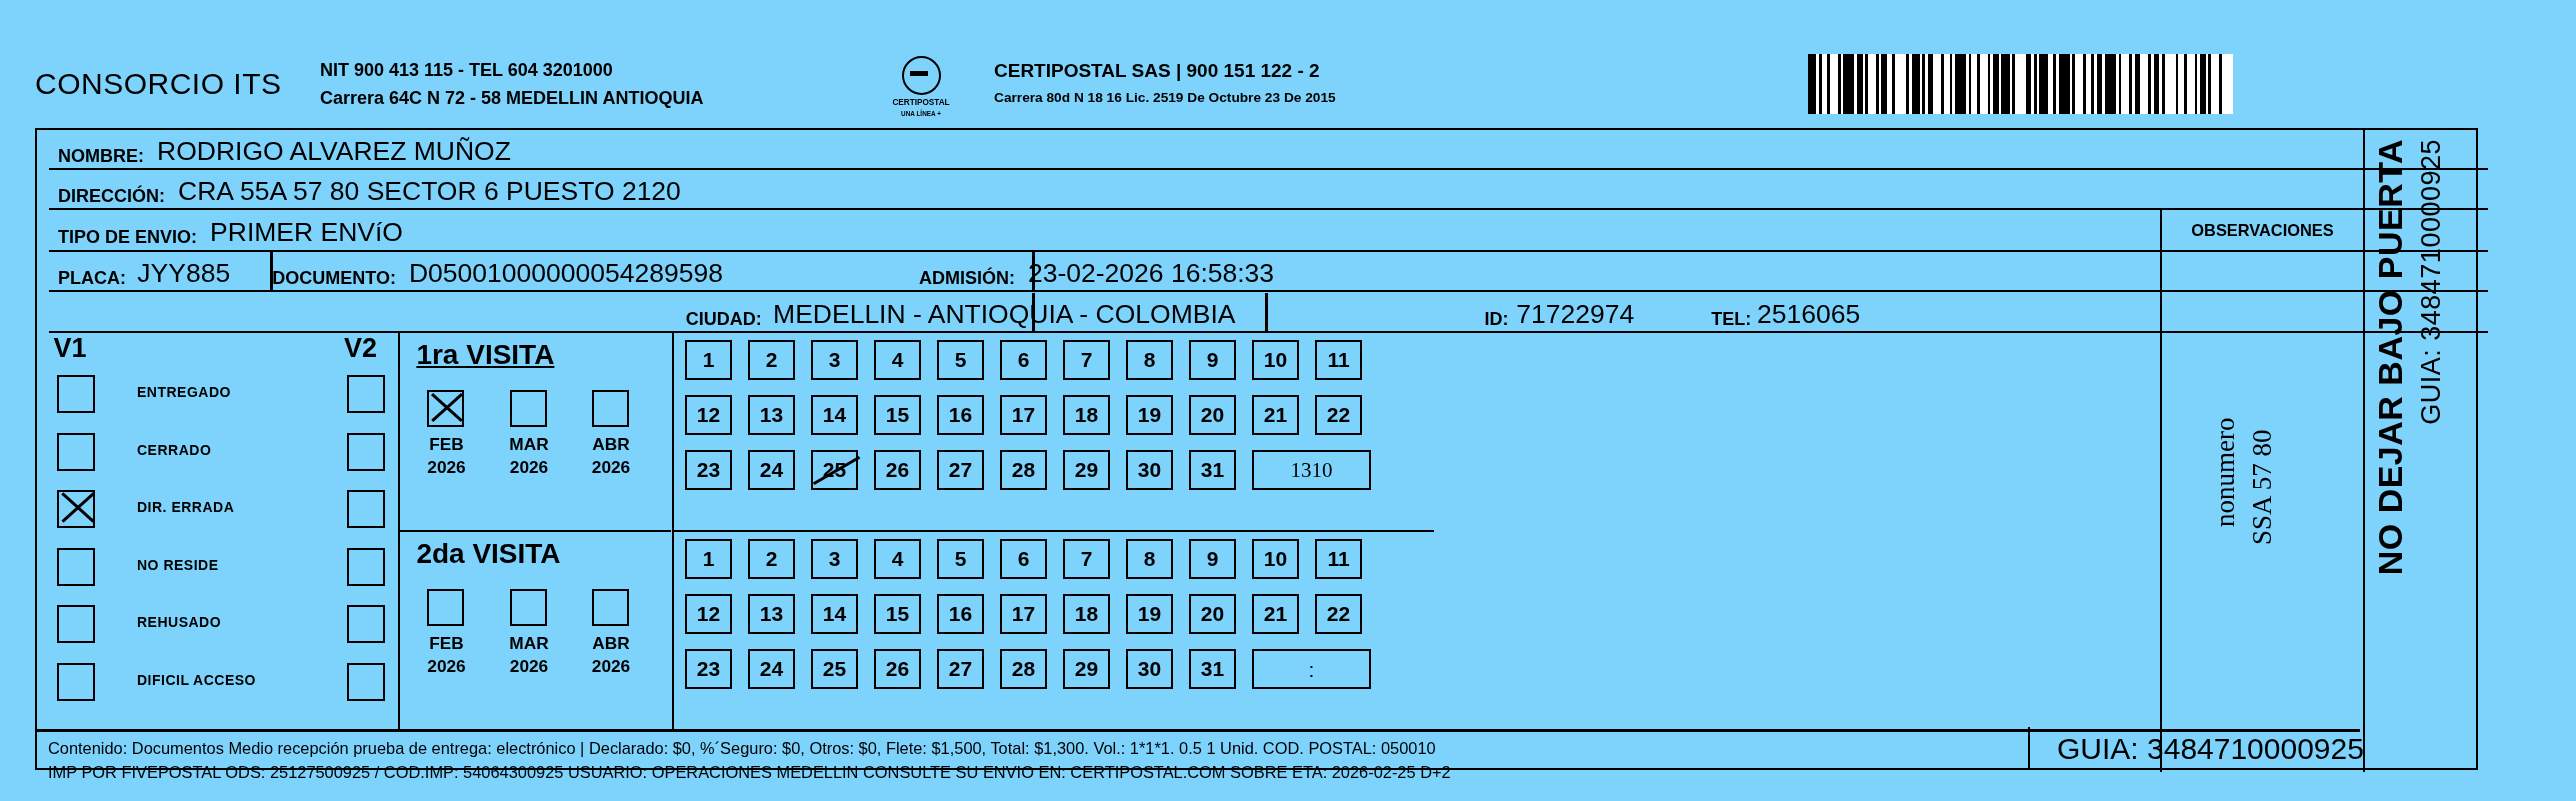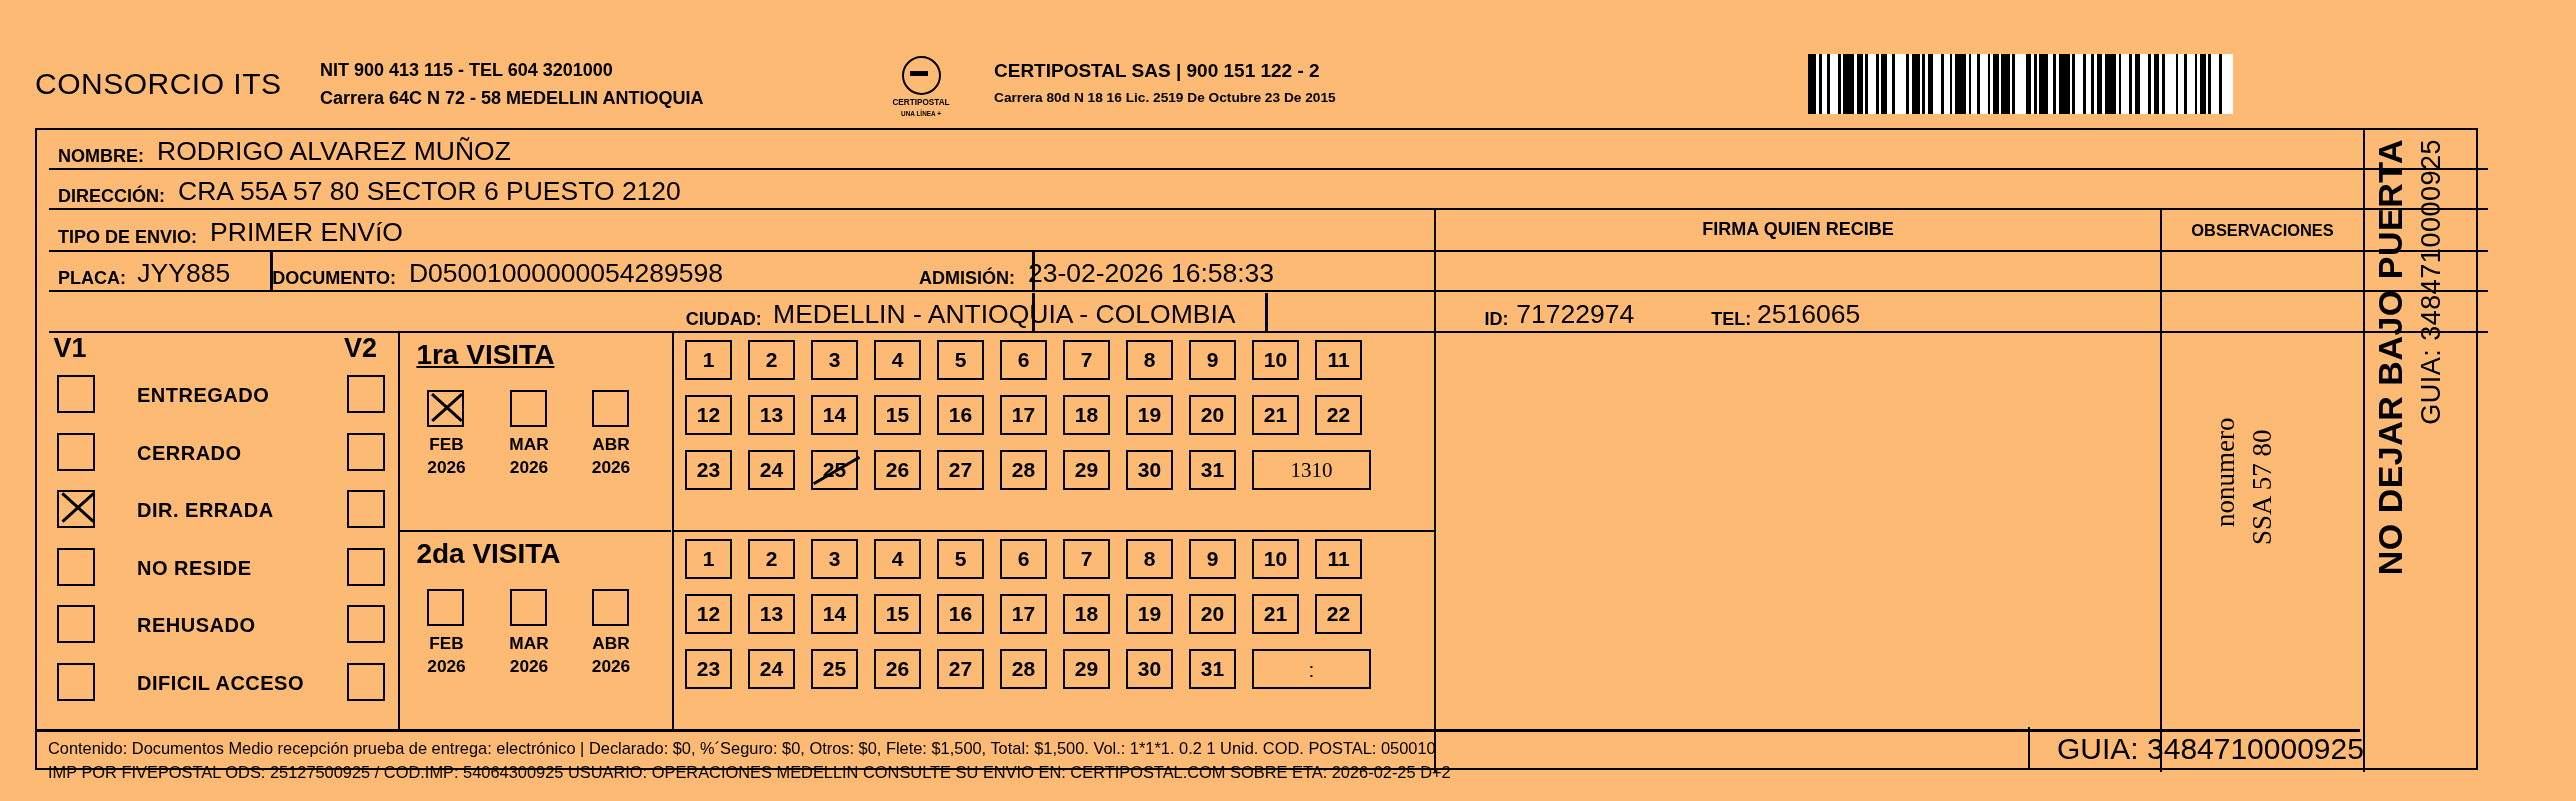--- a/index.html
+++ b/index.html
@@ -1,17 +1,17 @@
 <!DOCTYPE html>
 <html style="font-size:14.6px"><head>
 <meta charset="utf-8">
 <style>
   html,body{margin:0;padding:0;background:#ffffff;}
   body{font-family:"Liberation Sans", sans-serif;color:#000;}
-  #sheet{position:relative;width:2576px;height:802px;background:#fdba74;}
+  #sheet{position:relative;width:2576px;height:802px;background:#7dd3fc;}
   .hand{font-family:"Liberation Serif", serif;font-size:28px;}
 
   
   #header{position:absolute;left:35px;top:47px;width:2504px;height:78px;}
   #consorcio{position:absolute;left:0;top:20px;font-size:30px;letter-spacing:0.5px;}
   #nit-block{position:absolute;left:285px;top:9px;font-size:18px;font-weight:bold;line-height:28px;}
   #certi-logo{position:absolute;left:836px;top:9px;width:100px;text-align:center;}
   #certi-logo .circ{width:35px;height:35px;border:2.7px solid #000;border-radius:50%;margin:0 auto;position:relative;}
   #certi-logo .circ:after{content:"";position:absolute;left:6.4px;top:12.8px;width:18px;height:5.5px;background:#000;}
   #certi-logo .ctxt{font-size:8.2px;font-weight:bold;line-height:9px;margin-top:2.7px;}
@@ -50,21 +50,21 @@
   #checkzone{position:absolute;left:0;top:203px;width:1397px;height:399px;}
   #v1col{position:absolute;left:0;top:0;width:361px;height:399px;}
   .vhdr{font-size:27px;font-weight:bold;}
   .chk{width:38px;height:38px;border:2.7px solid #000;box-sizing:border-box;position:relative;}
   .chk.x:before,.chk.x:after{content:"";position:absolute;left:-1.8px;top:14.6px;width:42px;height:2.7px;background:#000;}
   .chk.x:before{transform:rotate(42deg);}
   .chk.x:after{transform:rotate(-42deg);}
   .optrow{position:absolute;left:0;width:361px;height:57px;}
   .optrow .c1{position:absolute;left:20px;top:3.7px;}
   .optrow .c2{position:absolute;left:310px;top:3.7px;}
-  .optrow .nm{position:absolute;left:100px;top:12.8px;font-size:20px;font-weight:bold;letter-spacing:0.5px;}
+  .optrow .nm{position:absolute;left:100px;top:12.8px;font-size:14px;font-weight:bold;letter-spacing:0.5px;}
 
   #visitcol{position:absolute;left:361px;top:0;width:274px;height:399px;border-left:2.7px solid #000;box-sizing:border-box;}
   .visitblk{position:absolute;left:0;width:271px;height:199px;}
   .visitblk .title{font-size:28px;font-weight:bold;padding:5.5px 0 0 16.4px;}
   .mbox{position:absolute;width:37px;height:37px;border:2.7px solid #000;box-sizing:border-box;}
   .mlab{position:absolute;font-size:17.3px;font-weight:bold;text-align:center;width:62px;line-height:23px;}
 
   #gridcol{position:absolute;left:635px;top:0;width:762px;height:399px;border-left:2.7px solid #000;box-sizing:border-box;}
   .gblk{position:absolute;left:0;width:760px;height:199px;}
   .gcell{position:absolute;width:47px;height:40px;border:2.7px solid #000;box-sizing:border-box;font-size:21px;font-weight:bold;text-align:center;line-height:35px;}
@@ -271,44 +271,40 @@
             <div class="gcell" style="left:326px;top:117px">28</div>
             <div class="gcell" style="left:389px;top:117px">29</div>
             <div class="gcell" style="left:452px;top:117px">30</div>
             <div class="gcell" style="left:515px;top:117px">31</div>
             <div class="gwide" style="left:578px;top:117px">:</div>
           </div>
 
       </div>
     </div>
 
-    <div id="firma-col">
-      <div id="firma-head">FIRMA QUIEN RECIBE</div>
-      <div style="height:100%;"></div>
-    </div>
 
     <div id="obs-col">
       <div id="obs-head">OBSERVACIONES</div>
       <div id="obs-hand">
         <div class="hw" style="left:-55px;top:183px;width:237px;text-align:left;">nonumero</div>
         <div class="hw" style="left:-18px;top:201px;width:237px;text-align:left;">SSA 57 80</div>
       </div>
     </div>
 
     <div id="nodejar-col">
       <div id="nodejar-inner">
         <div class="t1">NO DEJAR BAJO PUERTA</div>
         <div class="t2">GUIA: 3484710000925</div>
       </div>
     </div>
 
     <div id="footer">
       <div style="position:absolute;left:0;top:-2.7px;width:2323px;height:2.7px;background:#000;"></div>
       <div id="foot-text">
-        <div>Contenido: Documentos Medio recepción prueba de entrega: electrónico | Declarado: $0, %´Seguro: $0, Otros: $0, Flete: $1,500, Total: $1,500. Vol.: 1*1*1. 0.2  1 Unid. COD. POSTAL: 050010</div>
+        <div>Contenido: Documentos Medio recepción prueba de entrega: electrónico | Declarado: $0, %´Seguro: $0, Otros: $0, Flete: $1,500, Total: $1,300. Vol.: 1*1*1. 0.5  1 Unid. COD. POSTAL: 050010</div>
         <div>IMP POR FIVEPOSTAL ODS: 25127500925 / COD.IMP: 54064300925 USUARIO: OPERACIONES MEDELLIN CONSULTE SU ENVIO EN: CERTIPOSTAL.COM SOBRE ETA: 2026-02-25 D+2</div>
       </div>
       <div id="guia-box">GUIA: 3484710000925</div>
     </div>
 
   </div>
 </div>
 
 
 </body></html>

